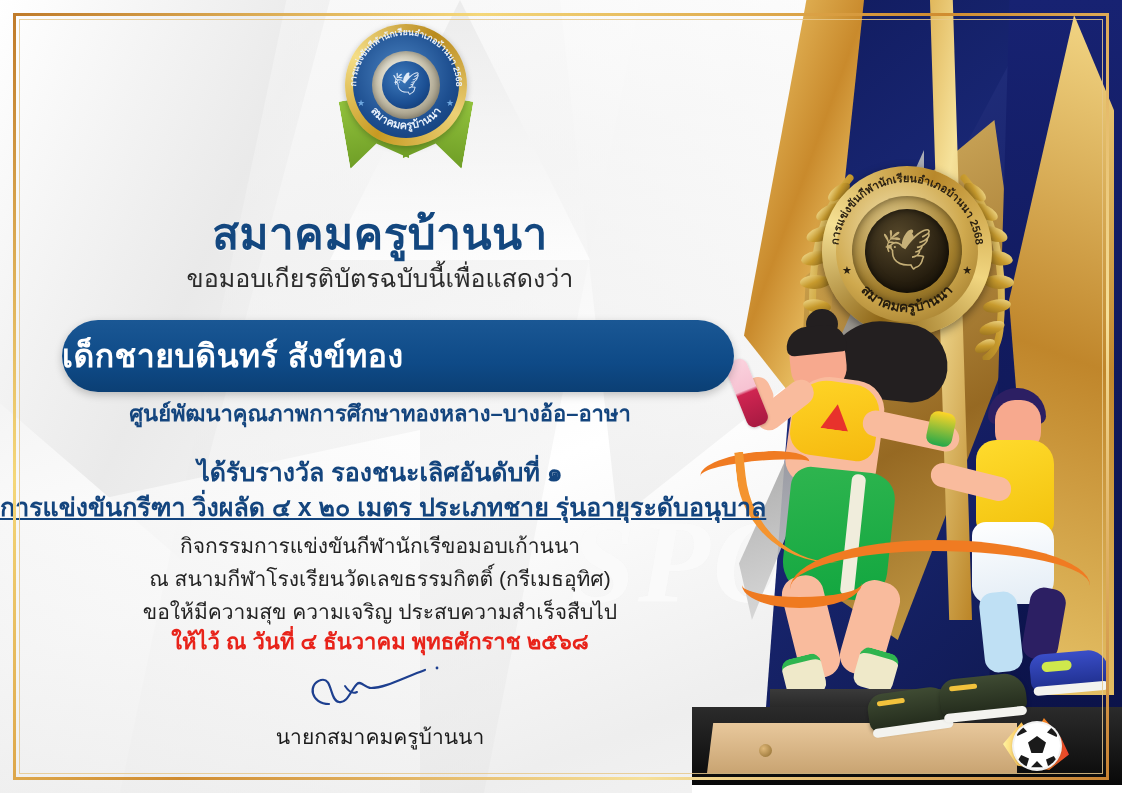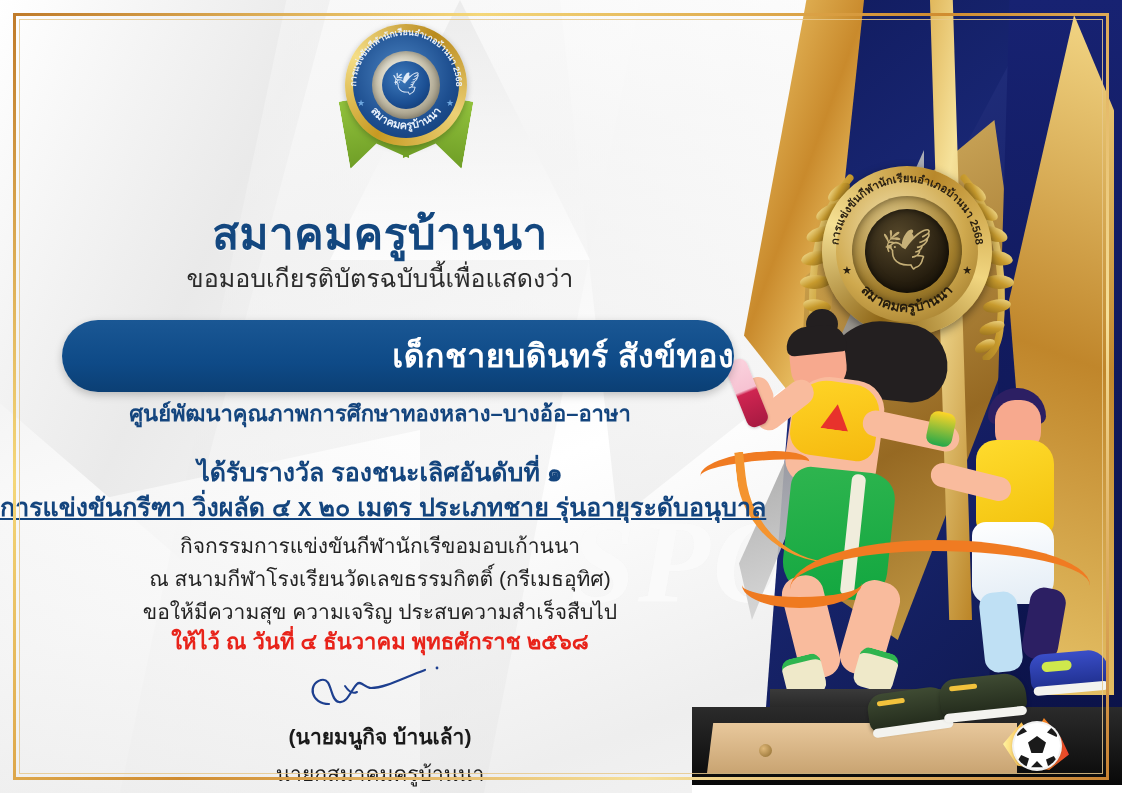--- a/index.html
+++ b/index.html
@@ -258,21 +258,21 @@
   .t { position:absolute; width:100%; text-align:center; white-space:nowrap; }
 
   .org-title { top:198px; font-size:44px; font-weight:bold; color:#13477f;
                letter-spacing:.5px; text-shadow:0 1px 1px rgba(255,255,255,.7); }
   .subtitle  { top:258px; font-size:25px; color:#2b2b2b; }
 
   .name-banner { position:absolute; left:62px; top:320px; width:672px; height:72px;
                  background:linear-gradient(180deg,#1a5794,#0e4a87 60%,#0b3f74);
                  border-radius:36px; box-shadow:0 3px 8px rgba(0,0,0,.22); }
   .name-text { position:absolute; left:0; top:0; width:100%; height:72px;
-               line-height:72px; text-align:right; color:#ffffff;
+               line-height:72px; text-align:left; color:#ffffff;
                font-size:32px; font-weight:bold; letter-spacing:.5px; white-space:nowrap; }
 
   .school   { top:396px; font-size:22px; font-weight:bold; color:#14457e; }
   .award1   { top:452px; font-size:25px; font-weight:bold; color:#14457e; }
   .award2   { top:487px; font-size:25px; font-weight:bold; color:#14457e;text-decoration:underline; }
 
   .body1 { top:529px; font-size:21px; color:#232323; }
   .body2 { top:562px; font-size:21px; color:#232323; }
   .body3 { top:595px; font-size:21px; color:#232323; }
   .date  { top:624px; font-size:22px; font-weight:bold; color:#e8231a; }
@@ -478,20 +478,19 @@
     <div class="t body3">ขอให้มีความสุข ความเจริญ ประสบความสำเร็จสืบไป</div>
     <div class="t body2">ณ สนามกีฬาโรงเรียนวัดเลขธรรมกิตติ์ (กรีเมธอุทิศ)</div>
     <div class="t date">ให้ไว้ ณ วันที่ ๔  ธันวาคม  พุทธศักราช ๒๕๖๘</div>
 
     <div class="sign-wrap">
       <svg class="sign-svg" width="190" height="52" viewBox="0 0 190 52" xmlns="http://www.w3.org/2000/svg">
         <path d="M44 40 C26 40 22 20 36 16 C48 13 44 36 54 38 C62 40 66 26 72 20 C76 16 80 24 86 24 C100 24 118 14 140 6" stroke="#1d3f8f" stroke-width="2.2" fill="none" stroke-linecap="round"></path>
         <path d="M60 22 C64 28 68 30 72 28" stroke="#1d3f8f" stroke-width="2" fill="none" stroke-linecap="round"></path>
         <circle cx="152" cy="4" r="1.4" fill="#1d3f8f"></circle>
       </svg>
-      <div class="sign-name">(นายมนูกิจ บ้านเล้า)</div>
       <div class="sign-role">นายกสมาคมครูบ้านนา</div>
     </div>
   </div>
 
   <div class="frame-outer"></div>
   <div class="frame-inner"></div>
 </div>
 
 </body></html>

